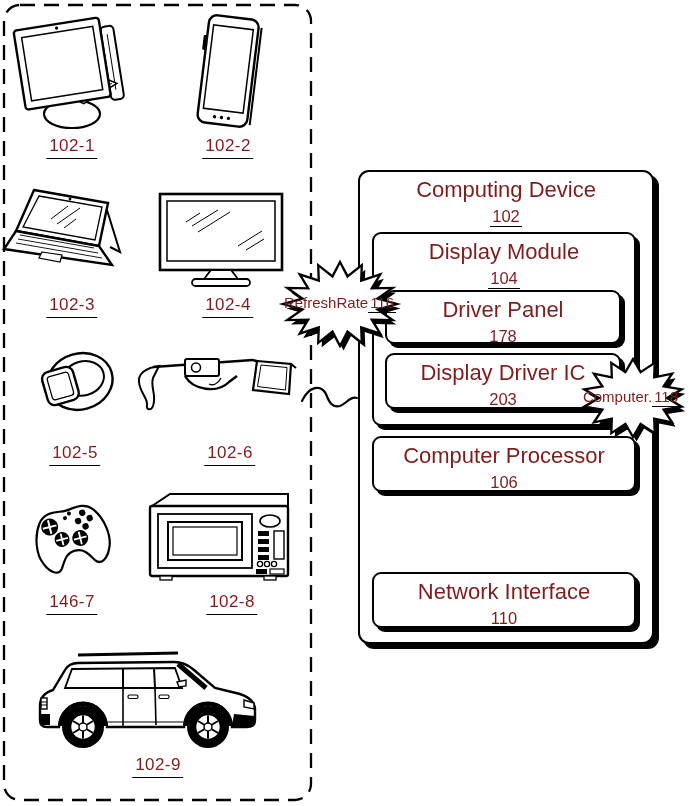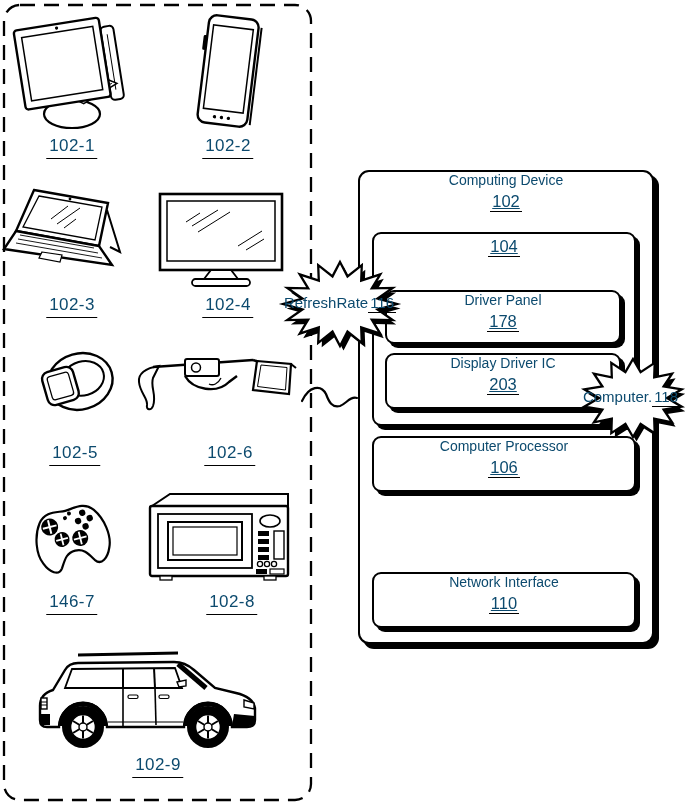--- a/index.html
+++ b/index.html
@@ -1,26 +1,26 @@
 <!DOCTYPE html>
 <html><head>
 <meta charset="utf-8">
 <style>
   html,body{margin:0;padding:0;background:#fff;}
   .stage{position:relative;width:689px;height:806px;background:#ffffff;overflow:hidden;
-         font-family:"Liberation Sans",sans-serif;color:#0c4a6e;}
+         font-family:"Liberation Sans",sans-serif;color:#7f1d1d;}
   .stage svg{position:absolute;overflow:visible;}
   .ref-label{position:absolute;transform:translateX(-50%);font-size:17px;letter-spacing:.4px;
              border-bottom:1.8px solid #000;padding:0 3px 2px;white-space:nowrap;z-index:4;}
   
   .pbox{position:absolute;background:#fff;border:2.6px solid #000;border-radius:11px;
         box-shadow:5px 5px 0 #000;text-align:center;z-index:5;}
   .pbox.lvl2{box-shadow:4px 4px 0 #000;border-radius:9px;}
-  .pbox .t{font-size:14px;line-height:1.22;white-space:nowrap;}
-  .pbox .r{font-size:16.5px;line-height:1.22;margin-top:2px;text-decoration:underline;}
+  .pbox .t{font-size:22px;line-height:1.22;margin-top:5px;white-space:nowrap;}
+  .pbox .r{font-size:16.5px;line-height:1.22;margin-top:2px;}
   .u{border-bottom:1.7px solid #000;padding:0 2px 1px;}
   .callout{position:absolute;z-index:30;}
   .callout .txt{position:absolute;left:0;top:0;right:6px;bottom:8px;display:flex;flex-direction:row;
                 align-items:center;justify-content:center;font-size:15px;line-height:1.25;}
   .callout .txt .u{border-bottom:1.6px solid #000;}
   .device{position:absolute;z-index:3;}
 </style>
 </head>
 <body>
 
@@ -211,20 +211,21 @@
       <circle cx="180" cy="85" r="4" fill="#fff" stroke="#000" stroke-width="1.4"></circle>
     </svg>
   </div>
   <div class="ref-label" style="left:158px;top:755px">102-9</div>
 
   <div class="pbox" style="left:358px;top:170px;width:292px;height:470px">
     <div class="t">Computing Device</div>
     <div class="r"><span class="u">102</span></div>
 
     <div class="pbox lvl2" style="left:12px;top:60px;width:260px;height:190px">
+      <div class="t">Display Module</div>
       <div class="r"><span class="u">104</span></div>
 
       <div class="pbox lvl2" style="left:11px;top:56px;width:232px;height:50px">
         <div class="t">Driver Panel</div>
         <div class="r"><span class="u">178</span></div>
       </div>
 
       <div class="pbox lvl2" style="left:11px;top:119px;width:232px;height:52px">
         <div class="t">Display Driver IC</div>
         <div class="r"><span class="u">203</span></div>

